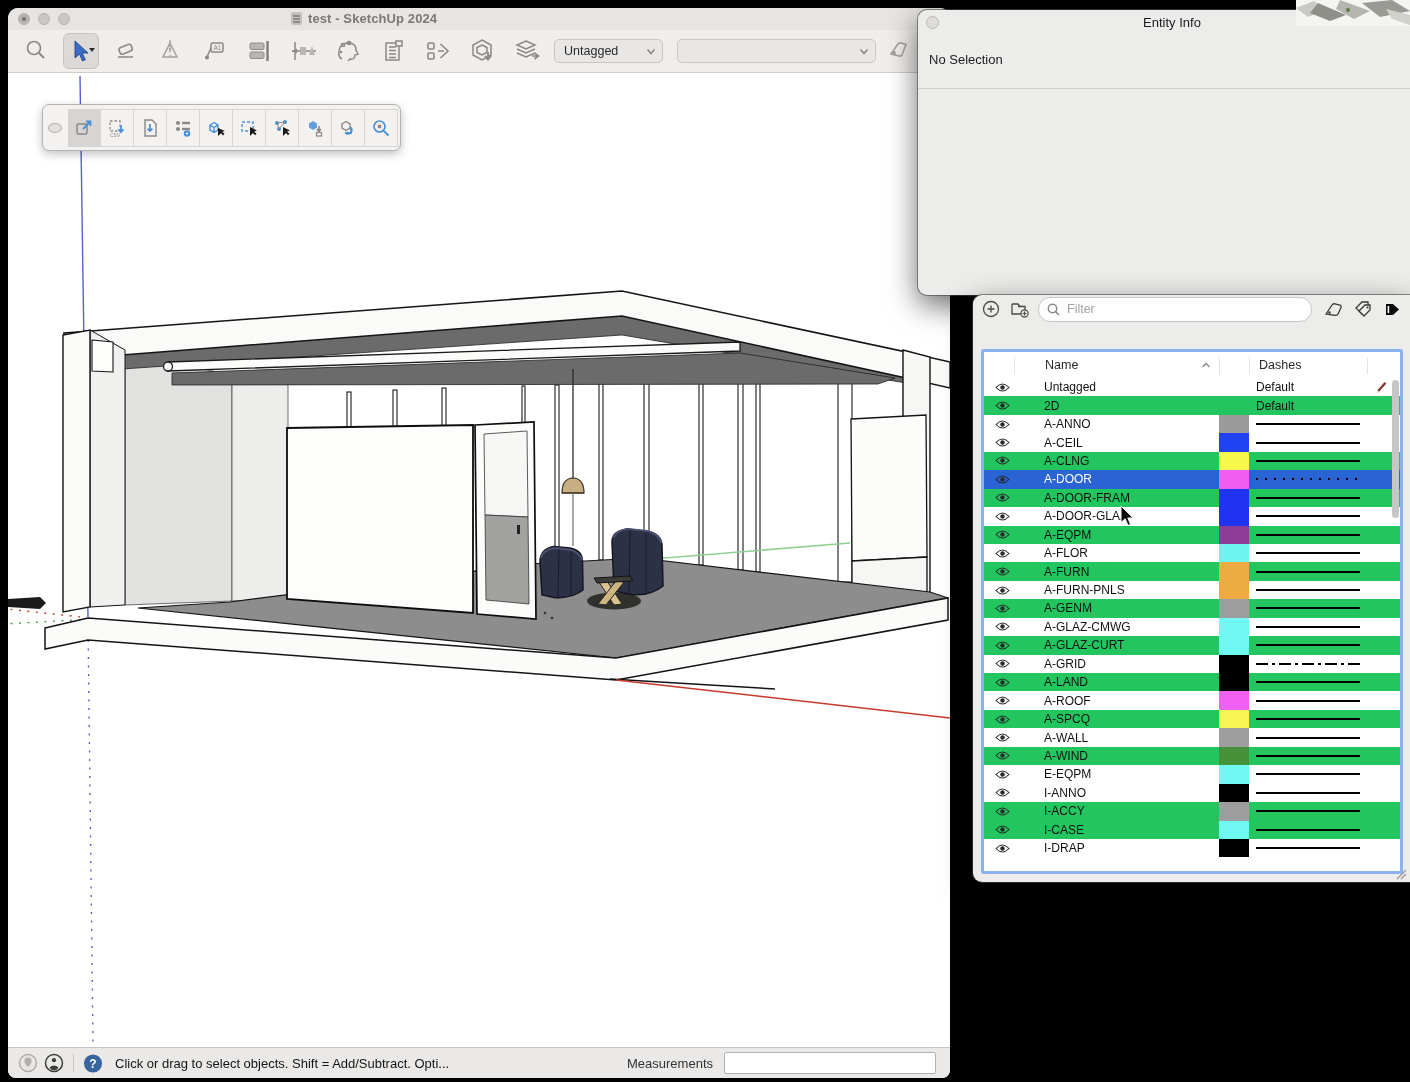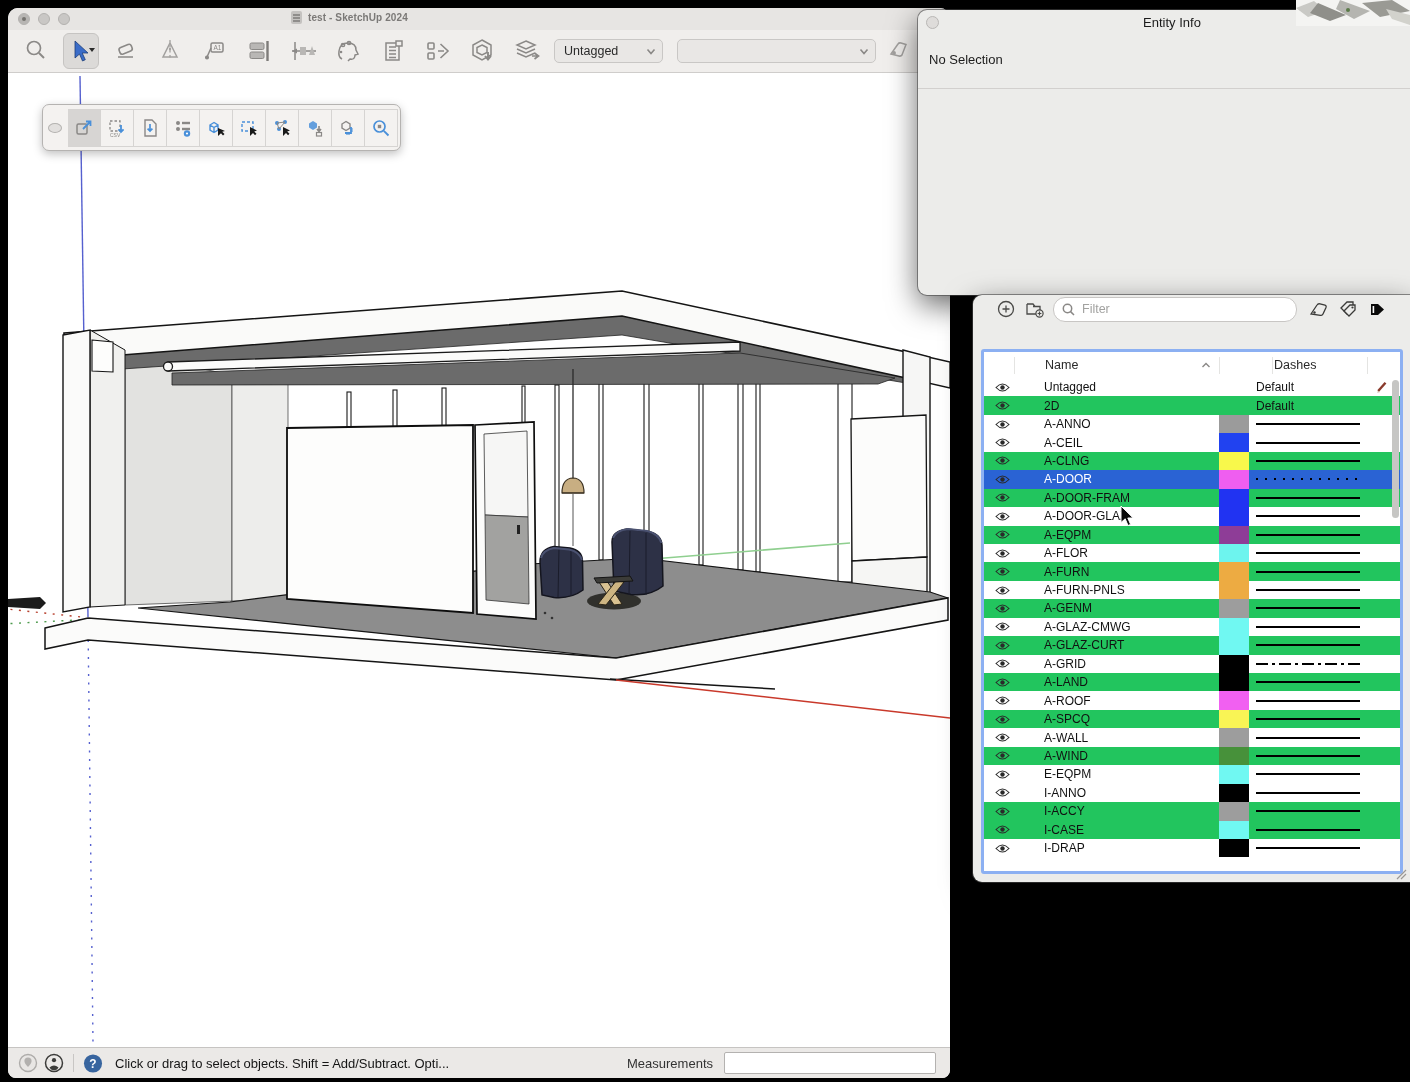--- a/index.html
+++ b/index.html
@@ -12,21 +12,21 @@
     background:#fff;border-radius:10px 10px 8px 8px;overflow:hidden;
     box-shadow:0 0 0 1px rgba(0,0,0,.55);display:flex;flex-direction:column;}
   .titlebar{height:22px;background:#e7e5e3;position:relative;flex:none;}
   .lights{position:absolute;left:10px;top:5px;display:flex;gap:8px;}
   .light{width:12px;height:12px;border-radius:50%;background:#c9c7c5;border:1px solid #b3b1af;box-sizing:border-box;position:relative;}
   .light.first{background:#b7b5b3;}
   .light.first:after{content:"";position:absolute;left:3px;top:3px;width:4px;height:4px;border-radius:50%;background:#757370;}
   .title-wrap{position:absolute;left:283px;top:3px;display:flex;align-items:center;gap:6px;}
   .proxy-icon{width:11px;height:13px;background:#c4c2c0;border-radius:2px;position:relative;}
   .proxy-icon:after{content:"";position:absolute;left:2px;top:3px;right:2px;height:1.5px;background:#8f8d8b;box-shadow:0 3px 0 #8f8d8b,0 6px 0 #8f8d8b;}
-  .win-title{font-size:10px;font-weight:700;color:#7b7977;letter-spacing:.1px;}
+  .win-title{font-size:13px;font-weight:700;color:#7b7977;letter-spacing:.1px;}
 
   .toolbar{height:42px;background:#f0eeec;border-bottom:1px solid #cfcdcb;flex:none;
     display:flex;align-items:center;padding-left:10px;gap:8px;}
   .tb{width:37px;height:36px;border:none;background:transparent;display:flex;align-items:center;justify-content:center;padding:0;}
   .tb.active{background:#dcdad8;border-radius:6px;border:1px solid #c6c4c2;box-sizing:border-box;}
   .tb svg{display:block;}
   .dropdown{height:24px;background:#e9e7e5;border:1px solid #c9c7c5;border-radius:5px;
     display:flex;align-items:center;justify-content:space-between;padding:0 6px 0 9px;box-sizing:border-box;}
   .dropdown .dd-label{font-size:12.5px;color:#2a2a2a;}
   .dd-tag{width:110px;}
@@ -59,35 +59,35 @@
   .panel{position:absolute;background:#ececea;box-shadow:0 0 0 1px rgba(70,70,70,.6),0 10px 30px rgba(0,0,0,.6);}
   .panel.entity{left:918px;top:10px;width:508px;height:285px;border-radius:9px 0 0 9px;}
   .panel.tags-panel{left:973px;top:295px;width:437px;height:587px;border-radius:9px 0 0 9px;}
   .panel-header{height:24px;position:relative;display:flex;align-items:center;justify-content:center;}
   .panel-title{font-size:13px;color:#1c1c1c;}
   .panel-close{position:absolute;left:8px;top:6px;width:13px;height:13px;border-radius:50%;background:#deDCda;background:#dedcda;border:1px solid #b9b7b5;box-sizing:border-box;padding:0;}
   .entity-content{font-size:13px;color:#1c1c1c;padding:18px 0 0 11px;height:36px;}
   .entity-divider{height:1px;background:#d2d0ce;margin:0;}
   .resize-glyph{position:absolute;right:3px;bottom:2px;}
 
-  .tags-toolbar{height:28px;display:flex;align-items:center;padding:0 22px;gap:7px;}
+  .tags-toolbar{height:28px;display:flex;align-items:center;padding:0 7px;gap:7px;}
   .icon-btn{background:none;border:none;padding:0;display:flex;align-items:center;justify-content:center;width:22px;height:22px;flex:none;}
   .search-pill{flex:1;height:23px;background:#fff;border:1px solid #c8c6c4;border-radius:12px;
     display:flex;align-items:center;padding:0 8px;gap:5px;margin-right:4px;}
   .search-pill input{border:none;outline:none;flex:1;font-size:12.5px;color:#333;background:transparent;}
   .search-pill input::placeholder{color:#a2a2a0;}
 
   .tags-table{position:absolute;left:8px;top:54px;width:422px;height:525px;box-sizing:border-box;
     background:#fff;border:3px solid #8cb0f2;border-radius:3px;overflow:hidden;}
   .thead{display:grid;grid-template-columns:30px 205px 30px 118px 30px;height:26px;
     border-bottom:1px solid #dcdcda;background:#fff;align-items:center;font-size:12.5px;color:#2a2a2a;}
   .th{height:17px;display:flex;align-items:center;}
   .th.name{padding-left:30px;border-left:1px solid #e4e4e2;justify-content:space-between;padding-right:8px;}
   .th.swatch,.th.dash,.th.extra{border-left:1px solid #e4e4e2;}
-  .th.dash{padding-left:1px;margin-left:23px;}
+  .th.dash{padding-left:9px;}
   .rows{position:absolute;left:0;top:26px;right:0;bottom:0;overflow:hidden;}
   .tag-row{display:grid;grid-template-columns:30px 205px 30px 118px 30px;height:18.45px;align-items:center;
     font-size:12px;color:#111;background:#fff;}
   .tag-row.alt{background:#22c55e;}
   .tag-row.selected{background:#2a63d4;color:#fff;}
   .cell{height:100%;display:flex;align-items:center;box-sizing:border-box;}
   .cell.eye{padding-left:11px;}
   .cell.name{padding-left:30px;white-space:nowrap;}
   .cell.dash{padding:0 7px;}
   .cell.extra{justify-content:center;}

